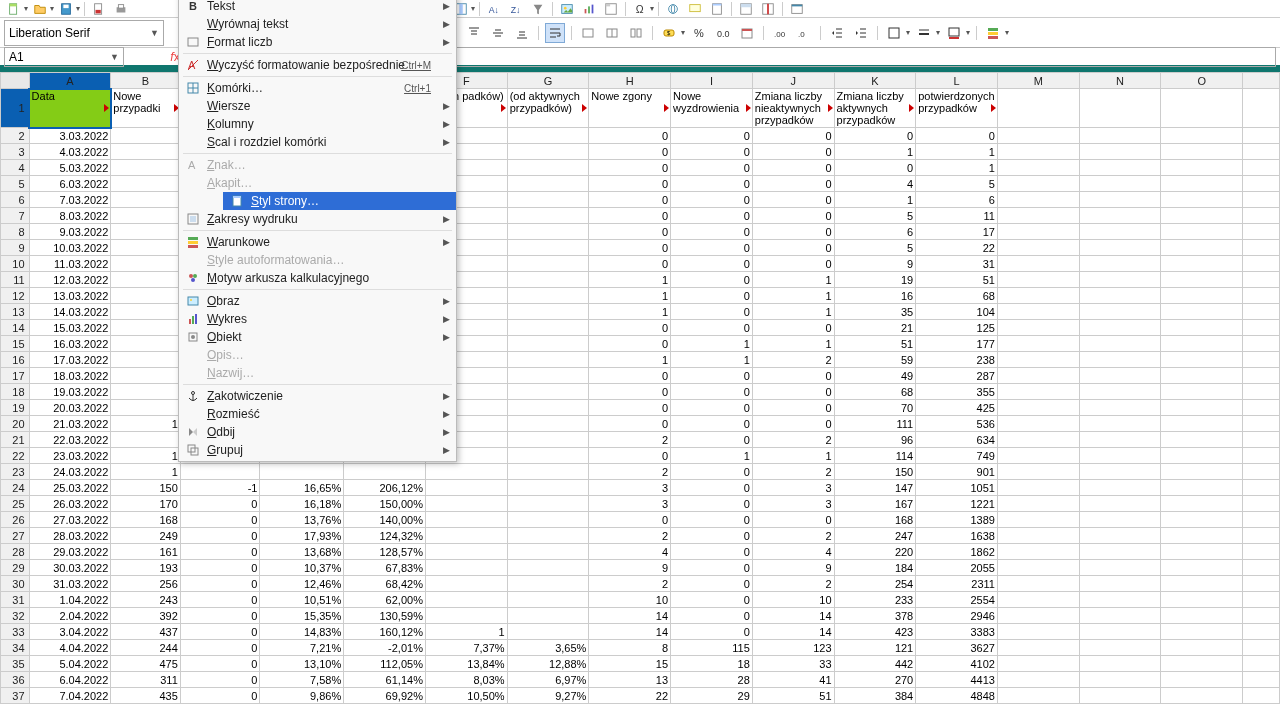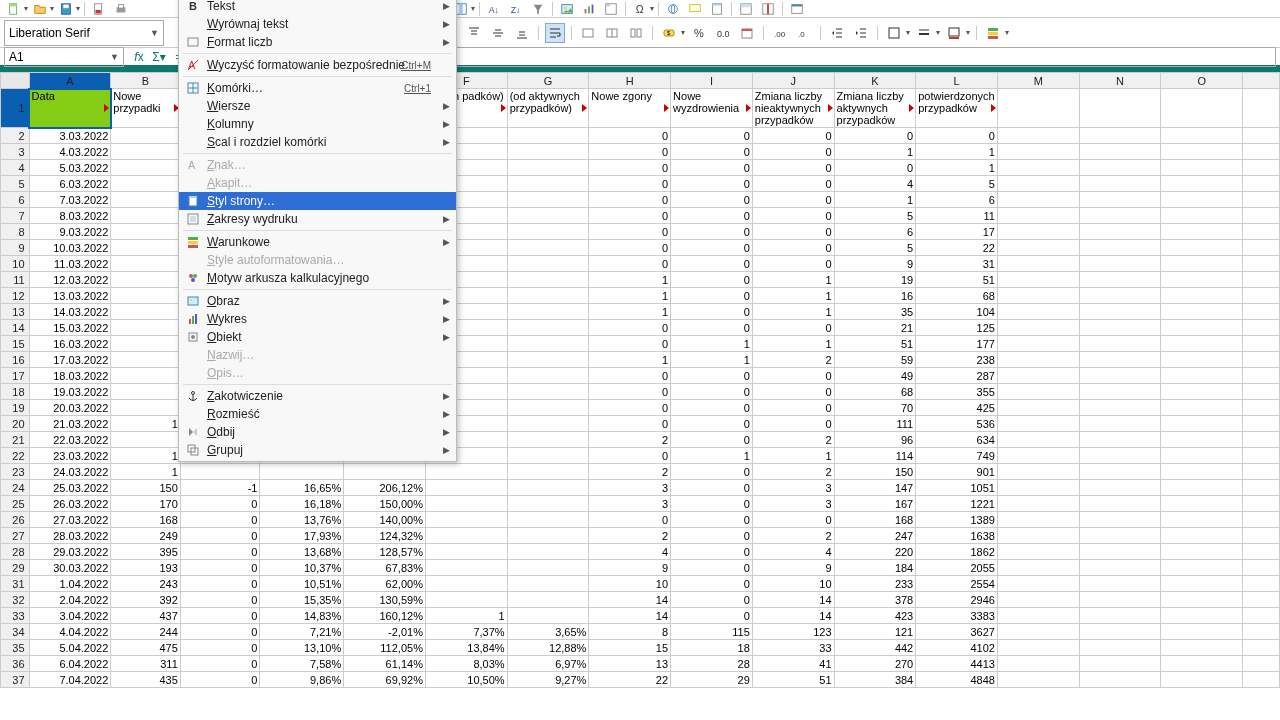--- a/index.html
+++ b/index.html
@@ -12,21 +12,21 @@
 .tb-dd { font-size: 8px; color: #555; margin-left: -2px; }
 
 .toolbar2 { height: 30px; display: flex; align-items: center; gap: 4px; padding: 2px 4px; border-bottom: 1px solid #ccc; }
 .font-name { width: 160px; height: 22px; border: 1px solid #aaa; background: #fff; display: flex; align-items: center; padding: 12px 4px; font-size: 12px; justify-content: flex-end; }
 .font-name .dd { margin-left: auto; color: #555; font-size: 9px; }
 
 .name-box-row { height: 24px; display: flex; align-items: center; border-bottom: 7px solid #0f766e; }
 .name-box { width: 120px; height: 20px; border: 1px solid #aaa; margin: 0 4px; display: flex; align-items: center; padding: 0 4px; font-size: 12px; }
 .name-box .dd { margin-left: auto; color: #555; font-size: 9px; }
 .fx-icons { display: flex; gap: 2px; padding: 0 2px; }
-.fx-icons span { width: 18px; text-align: center; color: #0f766e; font-size: 12px; cursor: pointer; }
+.fx-icons span { width: 18px; text-align: center; color: #ef4444; font-size: 12px; cursor: pointer; margin-left: 36px; }
 .formula-bar { flex: 1; height: 20px; border: 1px solid #aaa; margin-right: 4px; }
 
 .grid-wrap { position: relative; height: calc(720px - 18px - 30px - 24px); overflow: hidden; }
 table.sheet { border-collapse: collapse; table-layout: fixed; width: 1280px; }
 table.sheet th, table.sheet td { border: 1px solid #ccc; height: 16px; font-size: 11px; padding: 0 2px; overflow: hidden; white-space: nowrap; }
 table.sheet th { background: #f0f0f0; font-weight: normal; text-align: center; color: #222; }
 table.sheet th.corner { background: #e8e8e8; width: 28px; }
 table.sheet th.rowh { background: #f0f0f0; width: 28px; text-align: right; padding-right: 4px; }
 table.sheet th.colh { height: 16px; }
 table.sheet td { text-align: right; color: #000; }
@@ -41,21 +41,21 @@
 .wL { width: 80px; } .wM { width: 80px; } .wN { width: 80px; } .wO { width: 80px; } .wP { width: 36px; }
 
 
 .menu { position: absolute; left: 178px; top: 0; width: 279px; background: #f8f8f8; border: 1px solid #bbb; box-shadow: 2px 2px 6px rgba(0,0,0,0.25); z-index: 100; padding: 2px 0; }
 .menu-item { height: 18px; display: flex; align-items: center; padding: 0 6px 0 28px; position: relative; font-size: 12px; color: #222; }
 .menu-item.disabled { color: #aaa; }
 .menu-item .icon { position: absolute; left: 6px; width: 16px; height: 16px; display: flex; align-items: center; justify-content: center; }
 .menu-item .arrow { position: absolute; right: 6px; color: #555; font-size: 9px; }
 .menu-item .shortcut { position: absolute; right: 25px; color: #555; font-size: 10px; text-decoration: underline; }
 .menu-item u { text-decoration: underline; }
-.menu-item.hl { background: #2e6dd6; color: #fff; }
+.menu-item.hl { background: #2e6dd6; color: #fff; margin-left: 44px; }
 .menu-sep { height: 1px; background: #ddd; margin: 2px 4px; }
 
 .align-btn { width: 20px; height: 20px; border: 1px solid transparent; display: inline-flex; align-items: center; justify-content: center; }
 .align-btn.active { background: #cfe2f9; border-color: #7fa9d6; }
 </style>
 </head>
 <body>
 
 <div class="toolbar1">
   <span class="tb-icon">
@@ -892,21 +892,21 @@
           <td>247</td>
           <td>1638</td>
           <td></td>
           <td></td>
           <td></td>
           <td></td>
         </tr>
         <tr>
           <th class="rowh">28</th>
           <td>29.03.2022</td>
-          <td>395</td>
+          <td>161</td>
           <td>0</td>
           <td>13,68%</td>
           <td>128,57%</td>
           <td></td>
           <td></td>
           <td>4</td>
           <td>0</td>
           <td>4</td>
           <td>220</td>
           <td>1862</td>
@@ -922,20 +922,39 @@
           <td>0</td>
           <td>10,37%</td>
           <td>67,83%</td>
           <td></td>
           <td></td>
           <td>9</td>
           <td>0</td>
           <td>9</td>
           <td>184</td>
           <td>2055</td>
+          <td></td>
+          <td></td>
+          <td></td>
+          <td></td>
+        </tr>
+        <tr>
+          <th class="rowh">30</th>
+          <td>31.03.2022</td>
+          <td>256</td>
+          <td>0</td>
+          <td>12,46%</td>
+          <td>68,42%</td>
+          <td></td>
+          <td></td>
+          <td>2</td>
+          <td>0</td>
+          <td>2</td>
+          <td>254</td>
+          <td>2311</td>
           <td></td>
           <td></td>
           <td></td>
           <td></td>
         </tr>
         <tr>
           <th class="rowh">31</th>
           <td>1.04.2022</td>
           <td>243</td>
           <td>0</td>
@@ -1211,24 +1230,24 @@
       <span class="icon">
         <svg width="14" height="14">
           <rect x="3" y="3" width="8" height="8" fill="none" stroke="#888"></rect>
           <circle cx="7" cy="7" r="2" fill="#888"></circle>
         </svg>
       </span>
       <span><u>O</u>biekt</span>
       <span class="arrow">▶</span>
     </div>
     <div class="menu-item disabled">
+      <span><u>O</u>pis…</span>
+    </div>
+    <div class="menu-item disabled">
       <span><u>N</u>azwij…</span>
-    </div>
-    <div class="menu-item disabled">
-      <span><u>O</u>pis…</span>
     </div>
     <div class="menu-sep"></div>
     <div class="menu-item">
       <span class="icon">
         <svg width="14" height="14">
           <circle cx="7" cy="4" r="1.5" fill="none" stroke="#333"></circle>
           <line x1="7" y1="5" x2="7" y2="12" stroke="#333"></line>
           <path d="M3 9q4 5 8 0" fill="none" stroke="#333"></path>
         </svg>
       </span>

